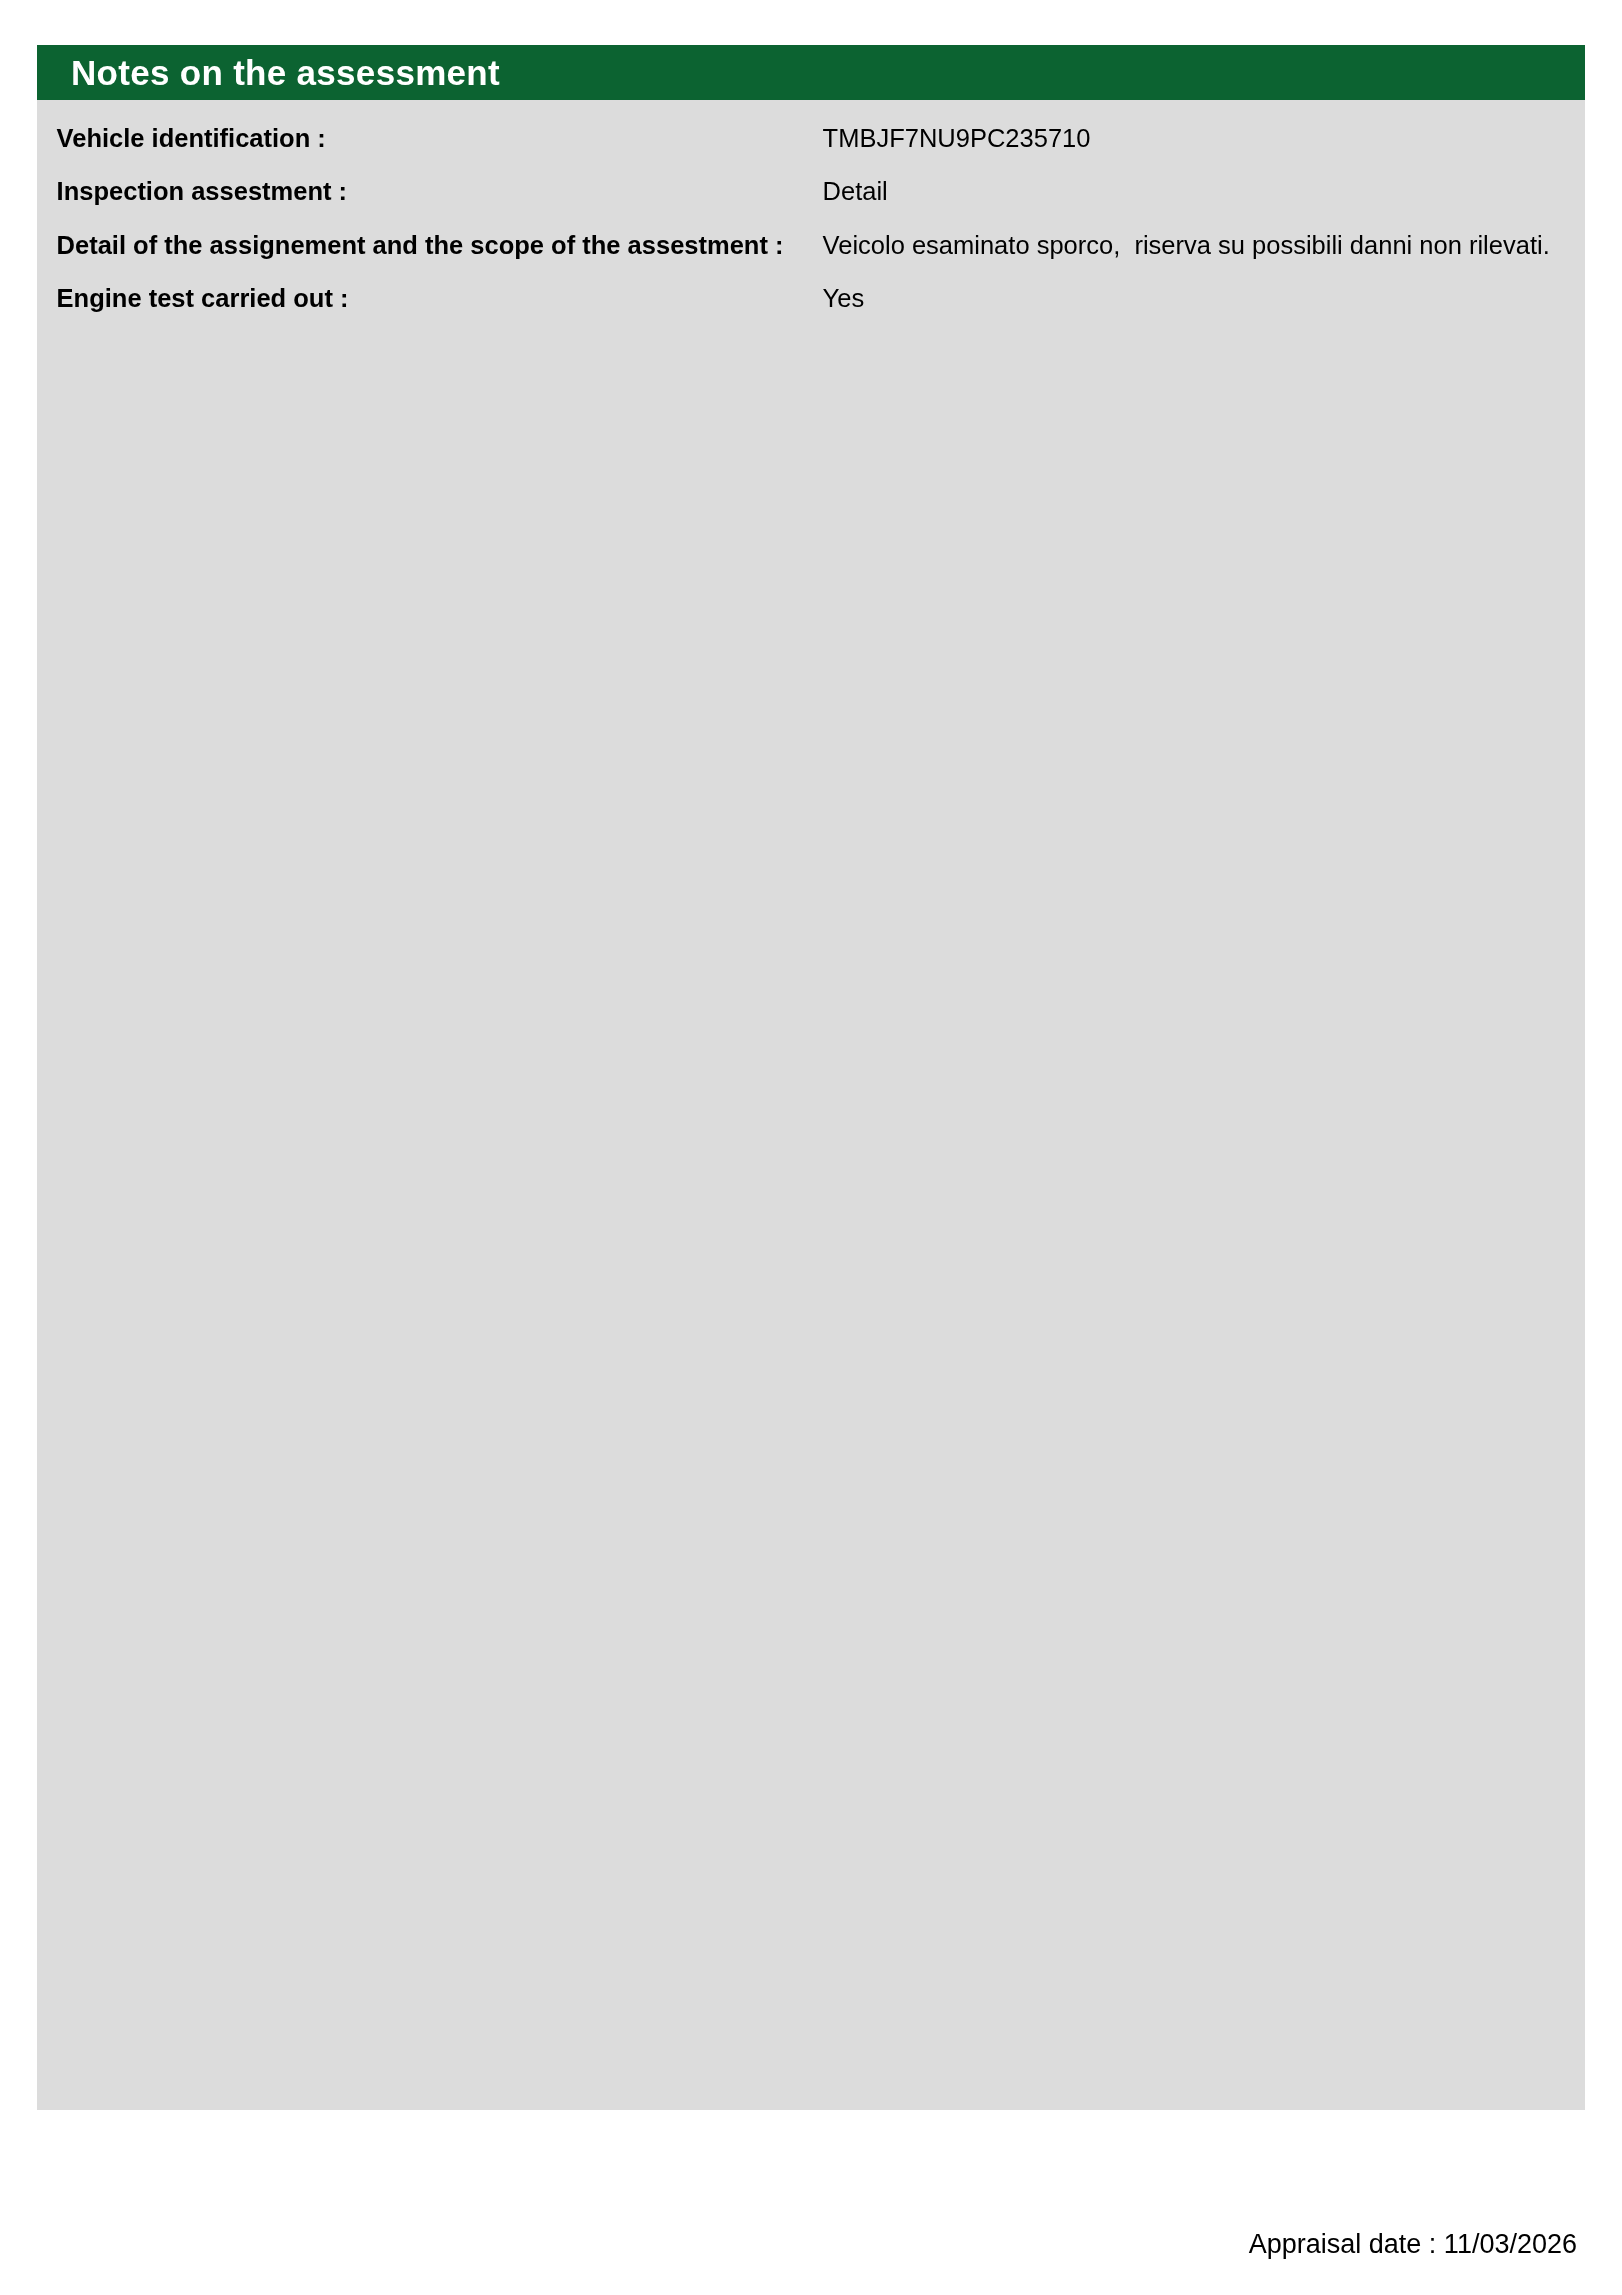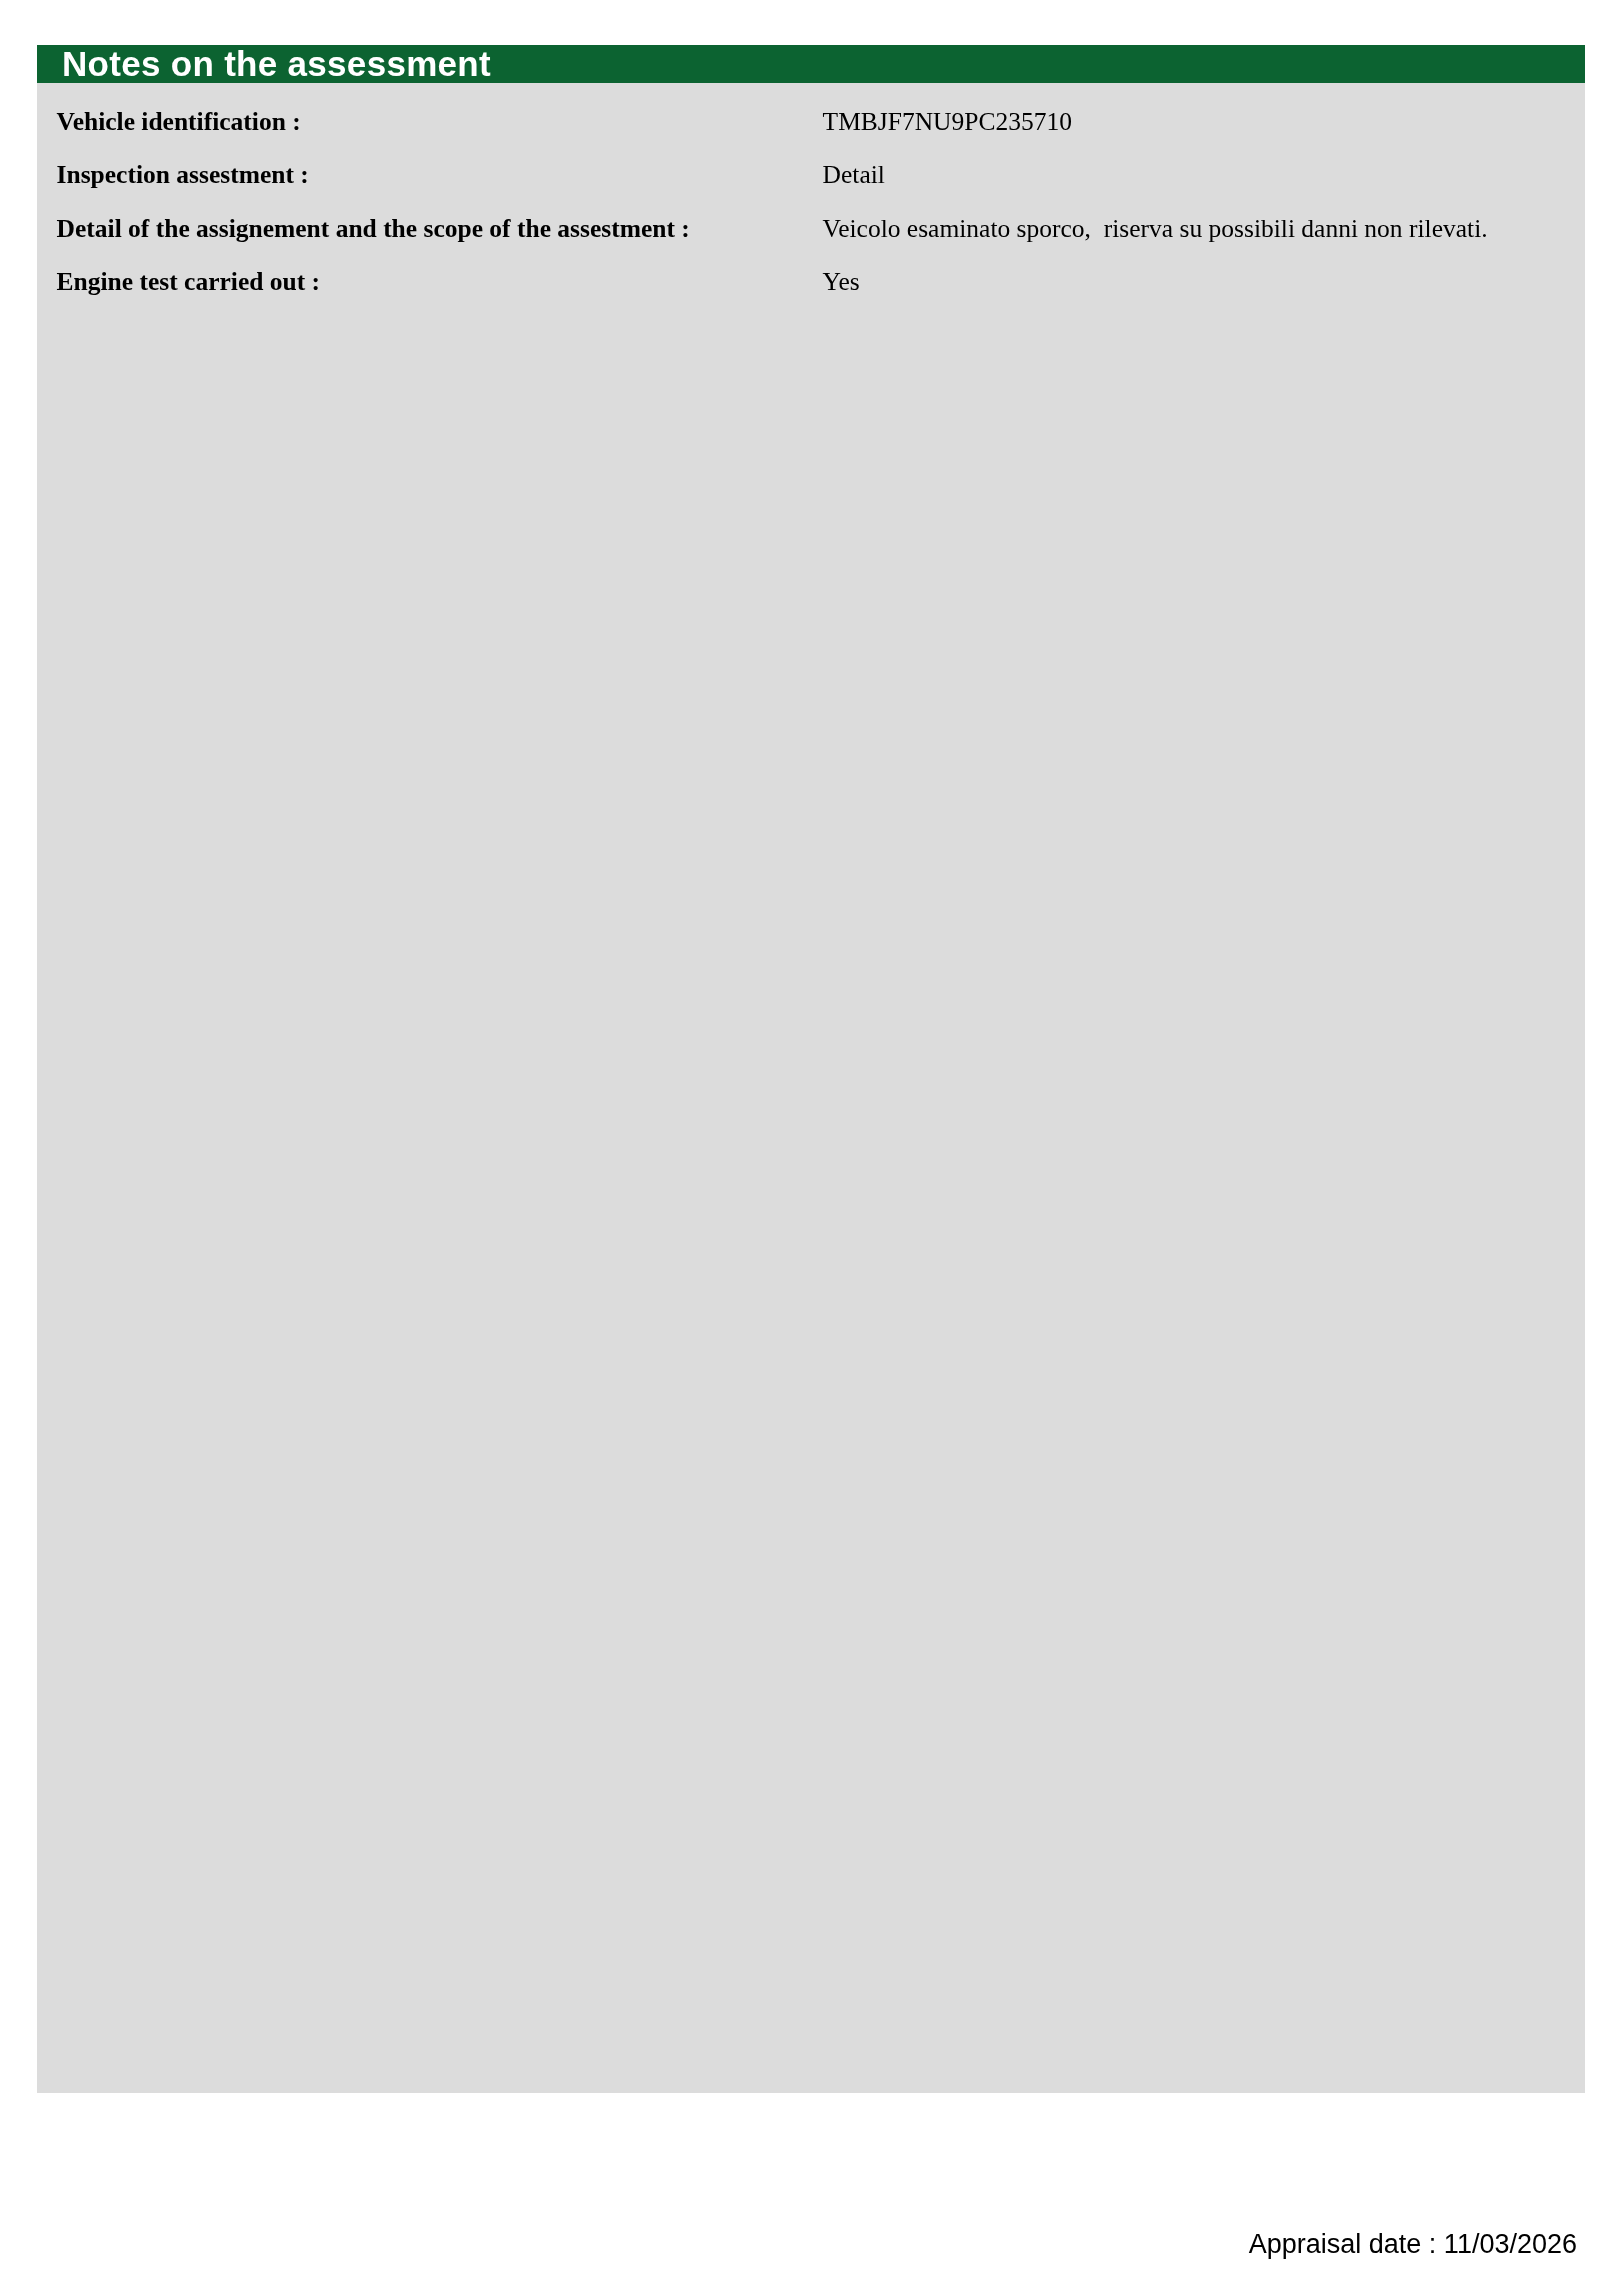--- a/index.html
+++ b/index.html
@@ -14,44 +14,43 @@
     position: relative;
     overflow: hidden;
   }
   .panel {
     position: absolute;
     left: 37px;
     top: 45px;
     width: 1548px;
   }
   .panel-header {
-    height: 38px;
+    height: 55px;
     background: #0c6331;
     display: flex;
     align-items: center;
-    padding: 0 25px;
+    padding: 0 34px;
     box-sizing: border-box;
   }
   .panel-header .title {
     color: #ffffff;
     font-weight: bold;
     font-size: 35px;
     letter-spacing: 0.3px;
   }
   .panel-body {
     background: #dcdcdc;
     height: 2010px;
     box-sizing: border-box;
     padding: 20px 19.6px 0 19.6px;
   }
   .row {
     display: flex;
     align-items: flex-start;
     margin-bottom: 16.4px;
-    font-family: Liberation Serif, serif;
   }
   .row .label {
     flex: 0 0 766px;
     width: 766px;
     font-weight: bold;
     padding-right: 26px;
     box-sizing: border-box;
   }
   .row .value {
     flex: 1 1 auto;

